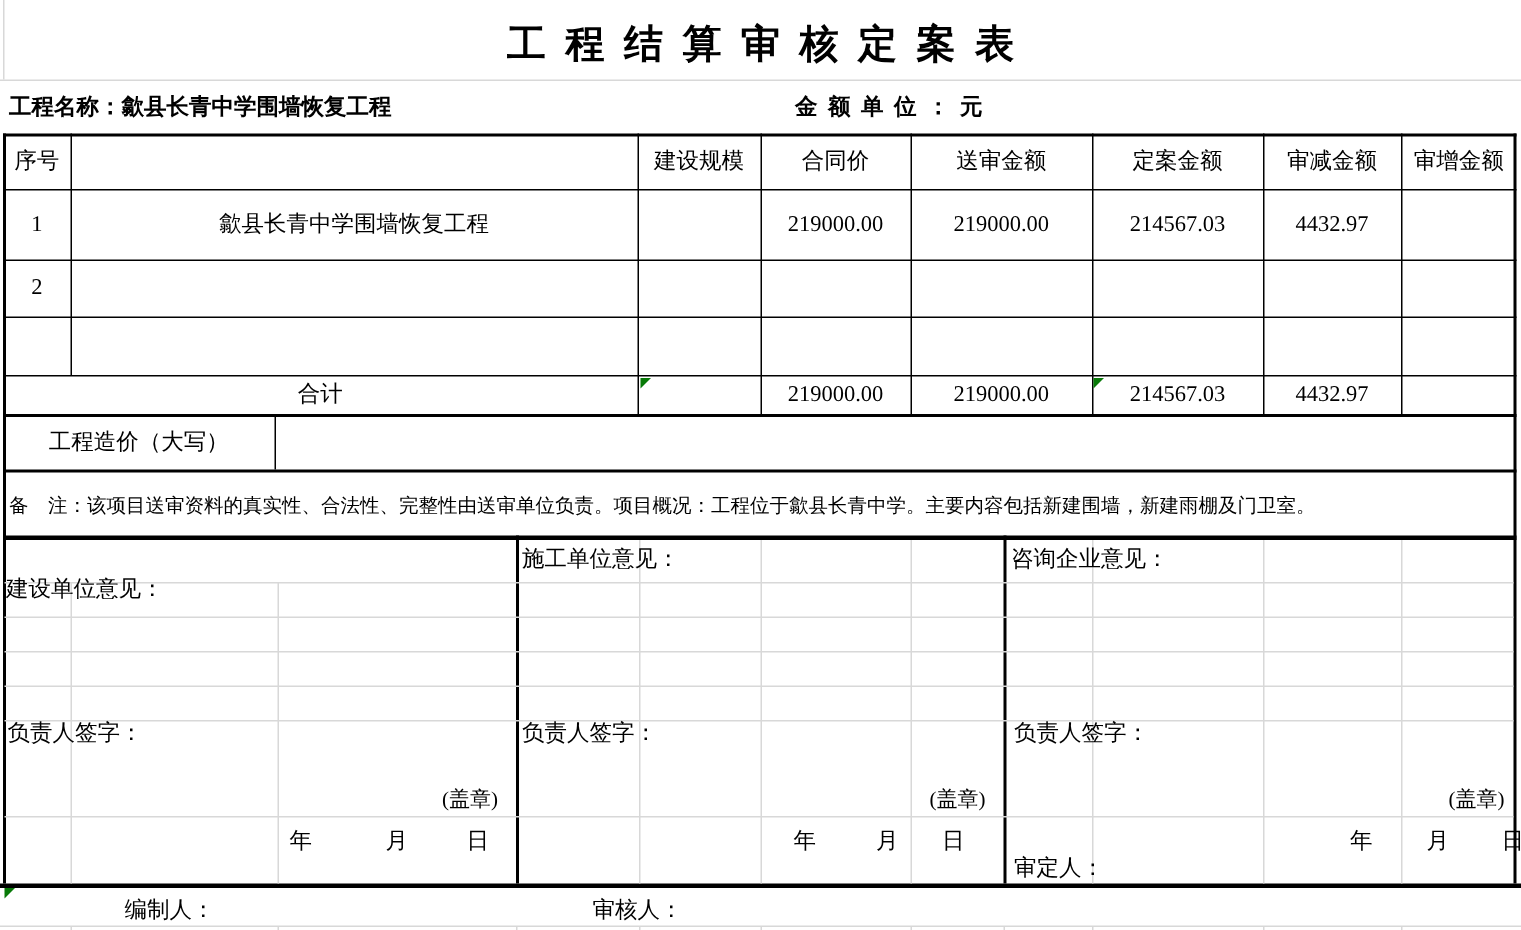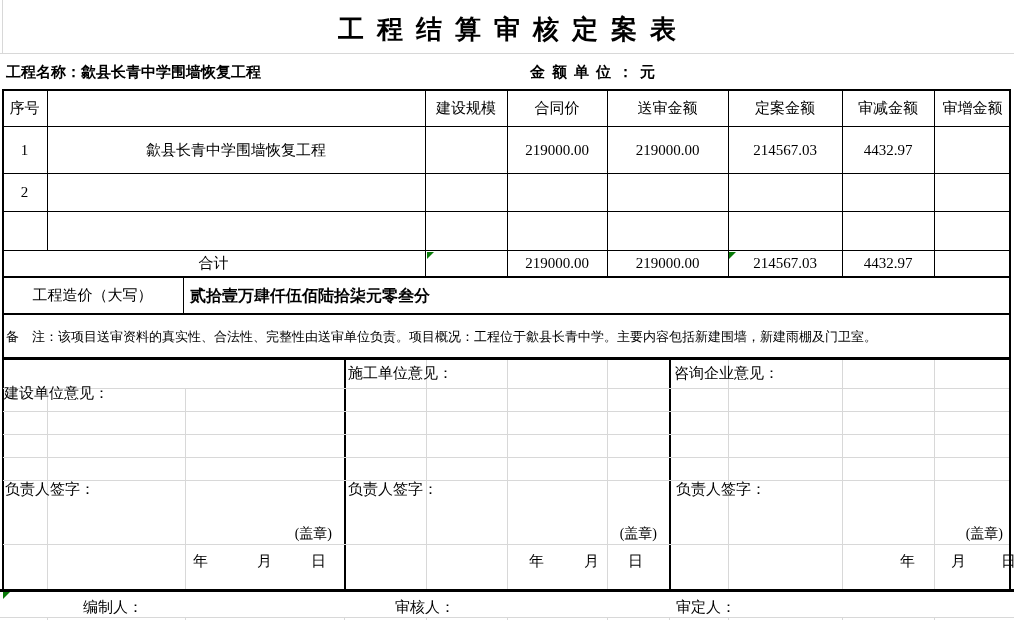--- a/index.html
+++ b/index.html
@@ -84,21 +84,20 @@
 
   <div class="cell" style="top:251px;left:2px;width:423px;height:25px;">合计</div>
   <div class="cell" style="top:251px;left:507px;width:100px;height:25px;">219000.00</div>
   <div class="cell" style="top:251px;left:607px;width:121px;height:25px;">219000.00</div>
   <div class="cell" style="top:251px;left:728px;width:114px;height:25px;">214567.03</div>
   <div class="cell" style="top:251px;left:842px;width:92px;height:25px;">4432.97</div>
   <div class="tri" style="top:252px;left:427px;"></div>
   <div class="tri" style="top:252px;left:729px;"></div>
 
   <div class="cell" style="top:278px;left:2px;width:181px;height:35px;">工程造价（大写）</div>
-  <div class="cell left bold" style="top:278px;left:190px;width:810px;height:35px;font-size:16px;">贰拾壹万肆仟伍佰陆拾柒元零叁分</div>
 
   <div class="cell left remark" style="top:315px;left:6px;width:1000px;height:42px;">备　注：该项目送审资料的真实性、合法性、完整性由送审单位负责。项目概况：工程位于歙县长青中学。主要内容包括新建围墙，新建雨棚及门卫室。</div>
 
   <div class="ghl" style="top:388px;left:3px;width:1006px;height:1px;"></div>
   <div class="ghl" style="top:411px;left:3px;width:1006px;height:1px;"></div>
   <div class="ghl" style="top:434px;left:3px;width:1006px;height:1px;"></div>
   <div class="ghl" style="top:457px;left:3px;width:1006px;height:1px;"></div>
   <div class="ghl" style="top:480px;left:3px;width:1006px;height:1px;"></div>
   <div class="ghl" style="top:544px;left:3px;width:1006px;height:1px;"></div>
   <div class="gvl" style="left:47px;top:388px;width:1px;height:201px;"></div>
@@ -127,21 +126,21 @@
   <div class="cell left" style="top:361px;left:674px;width:250px;height:24px;">咨询企业意见：</div>
   <div class="cell left" style="top:478px;left:676px;width:200px;height:22px;">负责人签字：</div>
   <div class="cell right" style="top:524px;left:903px;width:100px;height:20px;font-size:14px;">(盖章)</div>
   <div class="cell" style="top:551px;left:900px;width:15px;height:20px;">年</div>
   <div class="cell" style="top:551px;left:951px;width:15px;height:20px;">月</div>
   <div class="cell" style="top:551px;left:1001px;width:15px;height:20px;">日</div>
 
   <div class="tri" style="top:592px;left:3px;"></div>
   <div class="cell left" style="top:596px;left:83px;width:200px;height:22px;">编制人：</div>
   <div class="cell left" style="top:596px;left:395px;width:200px;height:22px;">审核人：</div>
-  <div class="cell left" style="top:596px;left:676px;width:200px;height:22px;">审定人：</div>
+  <div class="cell left" style="top:568px;left:676px;width:200px;height:22px;">审定人：</div>
 
   <div class="ghl" style="top:617px;left:0;width:1014px;height:1px;"></div>
   <div class="gvl" style="left:47px;top:618px;width:1px;height:2px;"></div>
   <div class="gvl" style="left:185px;top:618px;width:1px;height:2px;"></div>
   <div class="gvl" style="left:344px;top:618px;width:1px;height:2px;"></div>
   <div class="gvl" style="left:426px;top:618px;width:1px;height:2px;"></div>
   <div class="gvl" style="left:507px;top:618px;width:1px;height:2px;"></div>
   <div class="gvl" style="left:607px;top:618px;width:1px;height:2px;"></div>
   <div class="gvl" style="left:669px;top:618px;width:1px;height:2px;"></div>
   <div class="gvl" style="left:728px;top:618px;width:1px;height:2px;"></div>

